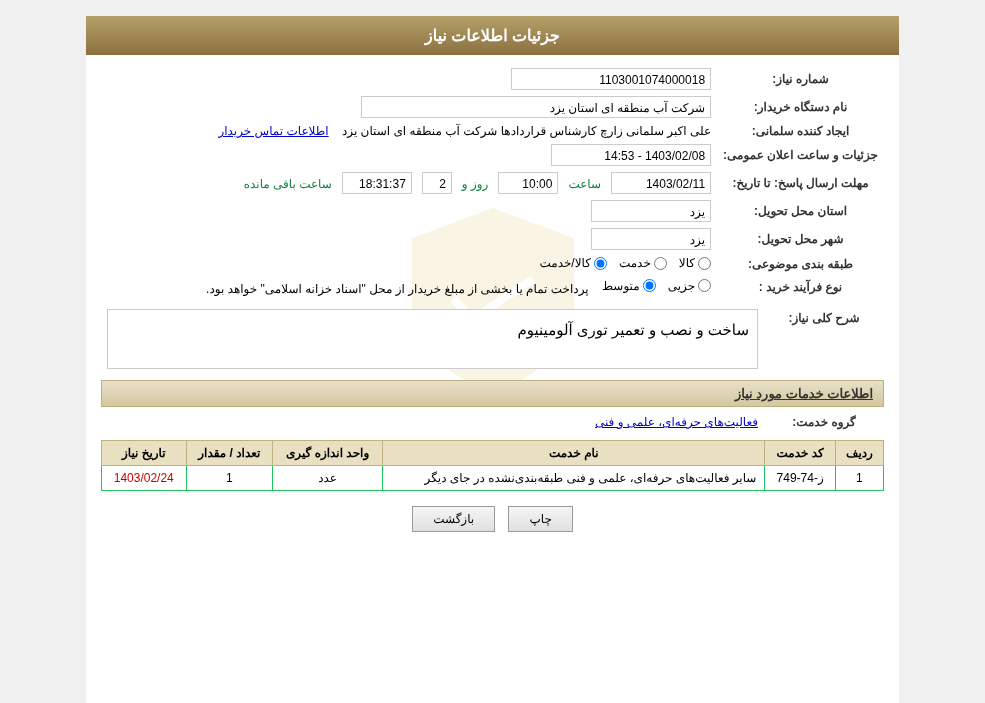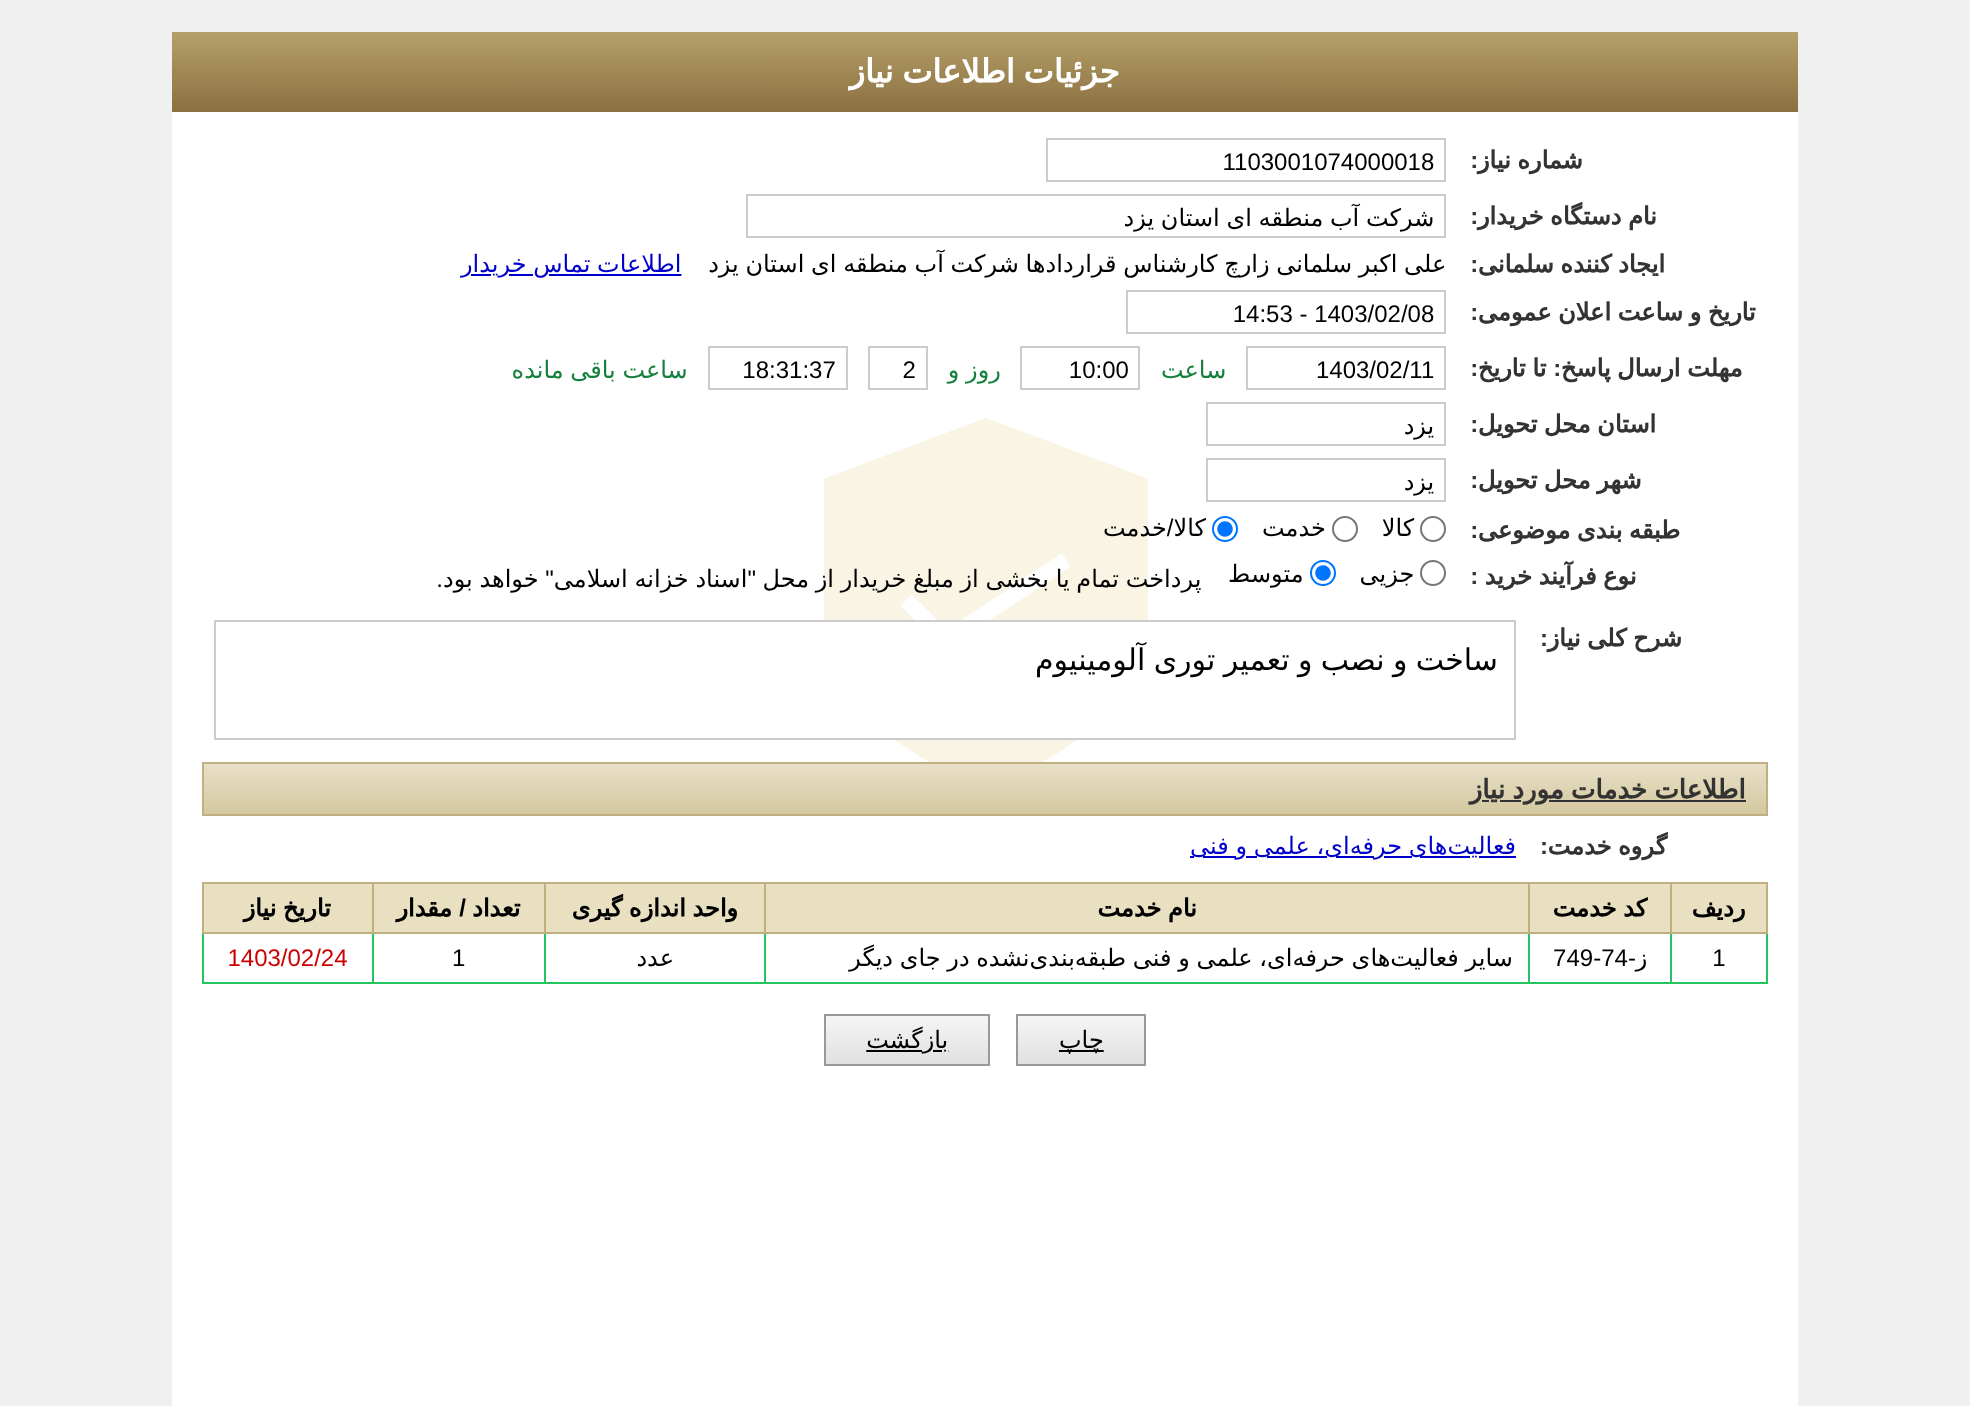--- a/index.html
+++ b/index.html
@@ -34,21 +34,21 @@
       margin-bottom: 8px;
     }
     .form-table td {
       padding: 3px 6px;
       vertical-align: middle;
       font-size: 12px;
     }
     .label-cell {
       color: #333;
       white-space: nowrap;
-      text-align: left;
+      text-align: center;
       font-weight: bold;
       width: 120px;
     }
     .value-box {
       border: 1px solid #ccc;
       background: #fff;
       padding: 2px 5px;
       display: inline-block;
       min-width: 80px;
       height: 22px;
@@ -118,21 +118,20 @@
       text-align: center;
       margin-top: 15px;
     }
     .btn {
       padding: 5px 20px;
       font-size: 12px;
       cursor: pointer;
       margin: 0 5px;
       border: 1px solid #999;
       background: linear-gradient(to bottom, #f5f5f5, #e0e0e0);
-      text-decoration: underline;
     }
     .watermark-container {
       position: absolute;
       top: 50%;
       left: 50%;
       transform: translate(-50%, -50%);
       opacity: 0.1;
       z-index: 0;
       pointer-events: none;
       width: 200px;
@@ -188,21 +187,21 @@
             </td>
           </tr>
           <tr>
             <td class="label-cell">ایجاد کننده سلمانی:</td>
             <td>
               <span style="margin-left:10px;">علی اکبر سلمانی زارچ کارشناس قراردادها شرکت آب منطقه ای استان یزد</span>
               <span class="link-blue">اطلاعات تماس خریدار</span>
             </td>
           </tr>
           <tr>
-            <td class="label-cell">تاریخ و ساعت اعلان عمومی:</td>
+            <td class="label-cell">جزئیات و ساعت اعلان عمومی:</td>
             <td>
               <span class="value-box" style="min-width:160px;">1403/02/08 - 14:53</span>
             </td>
           </tr>
           <tr>
             <td class="label-cell">مهلت ارسال پاسخ: تا تاریخ:</td>
             <td>
               <span class="value-box" style="min-width:100px;">1403/02/11</span>
               &nbsp;
               <span class="inline-label">ساعت</span>

